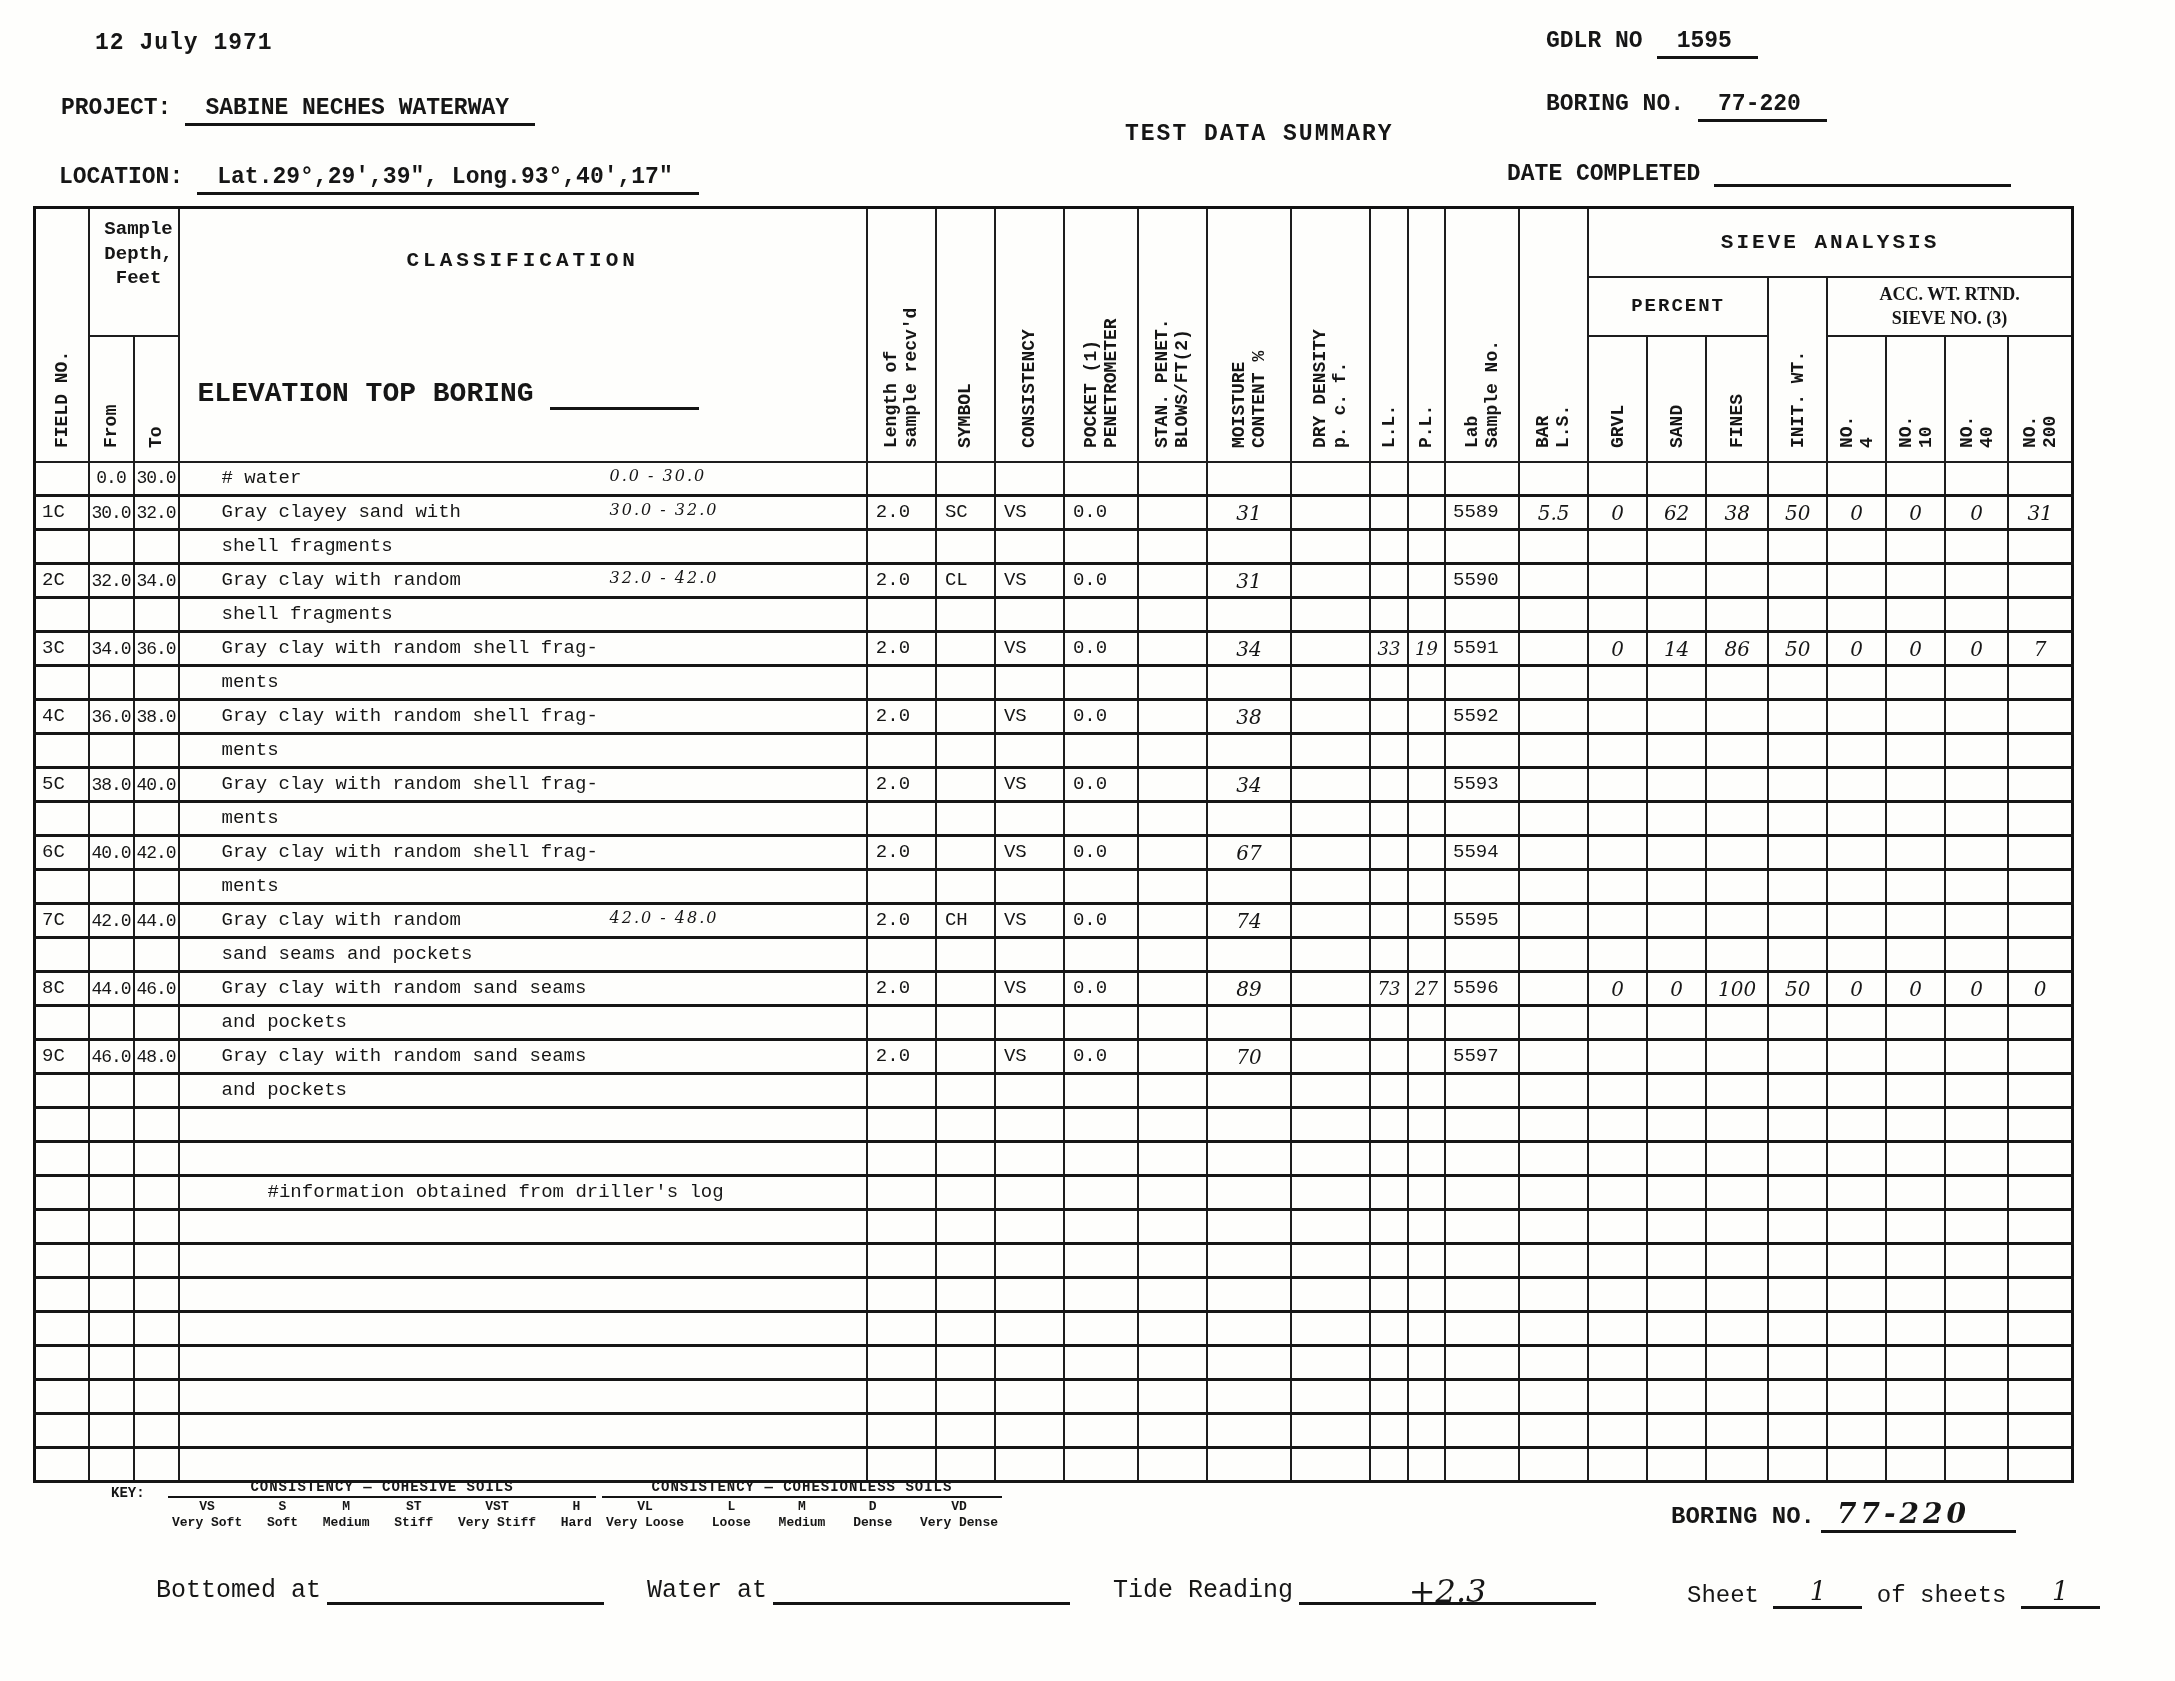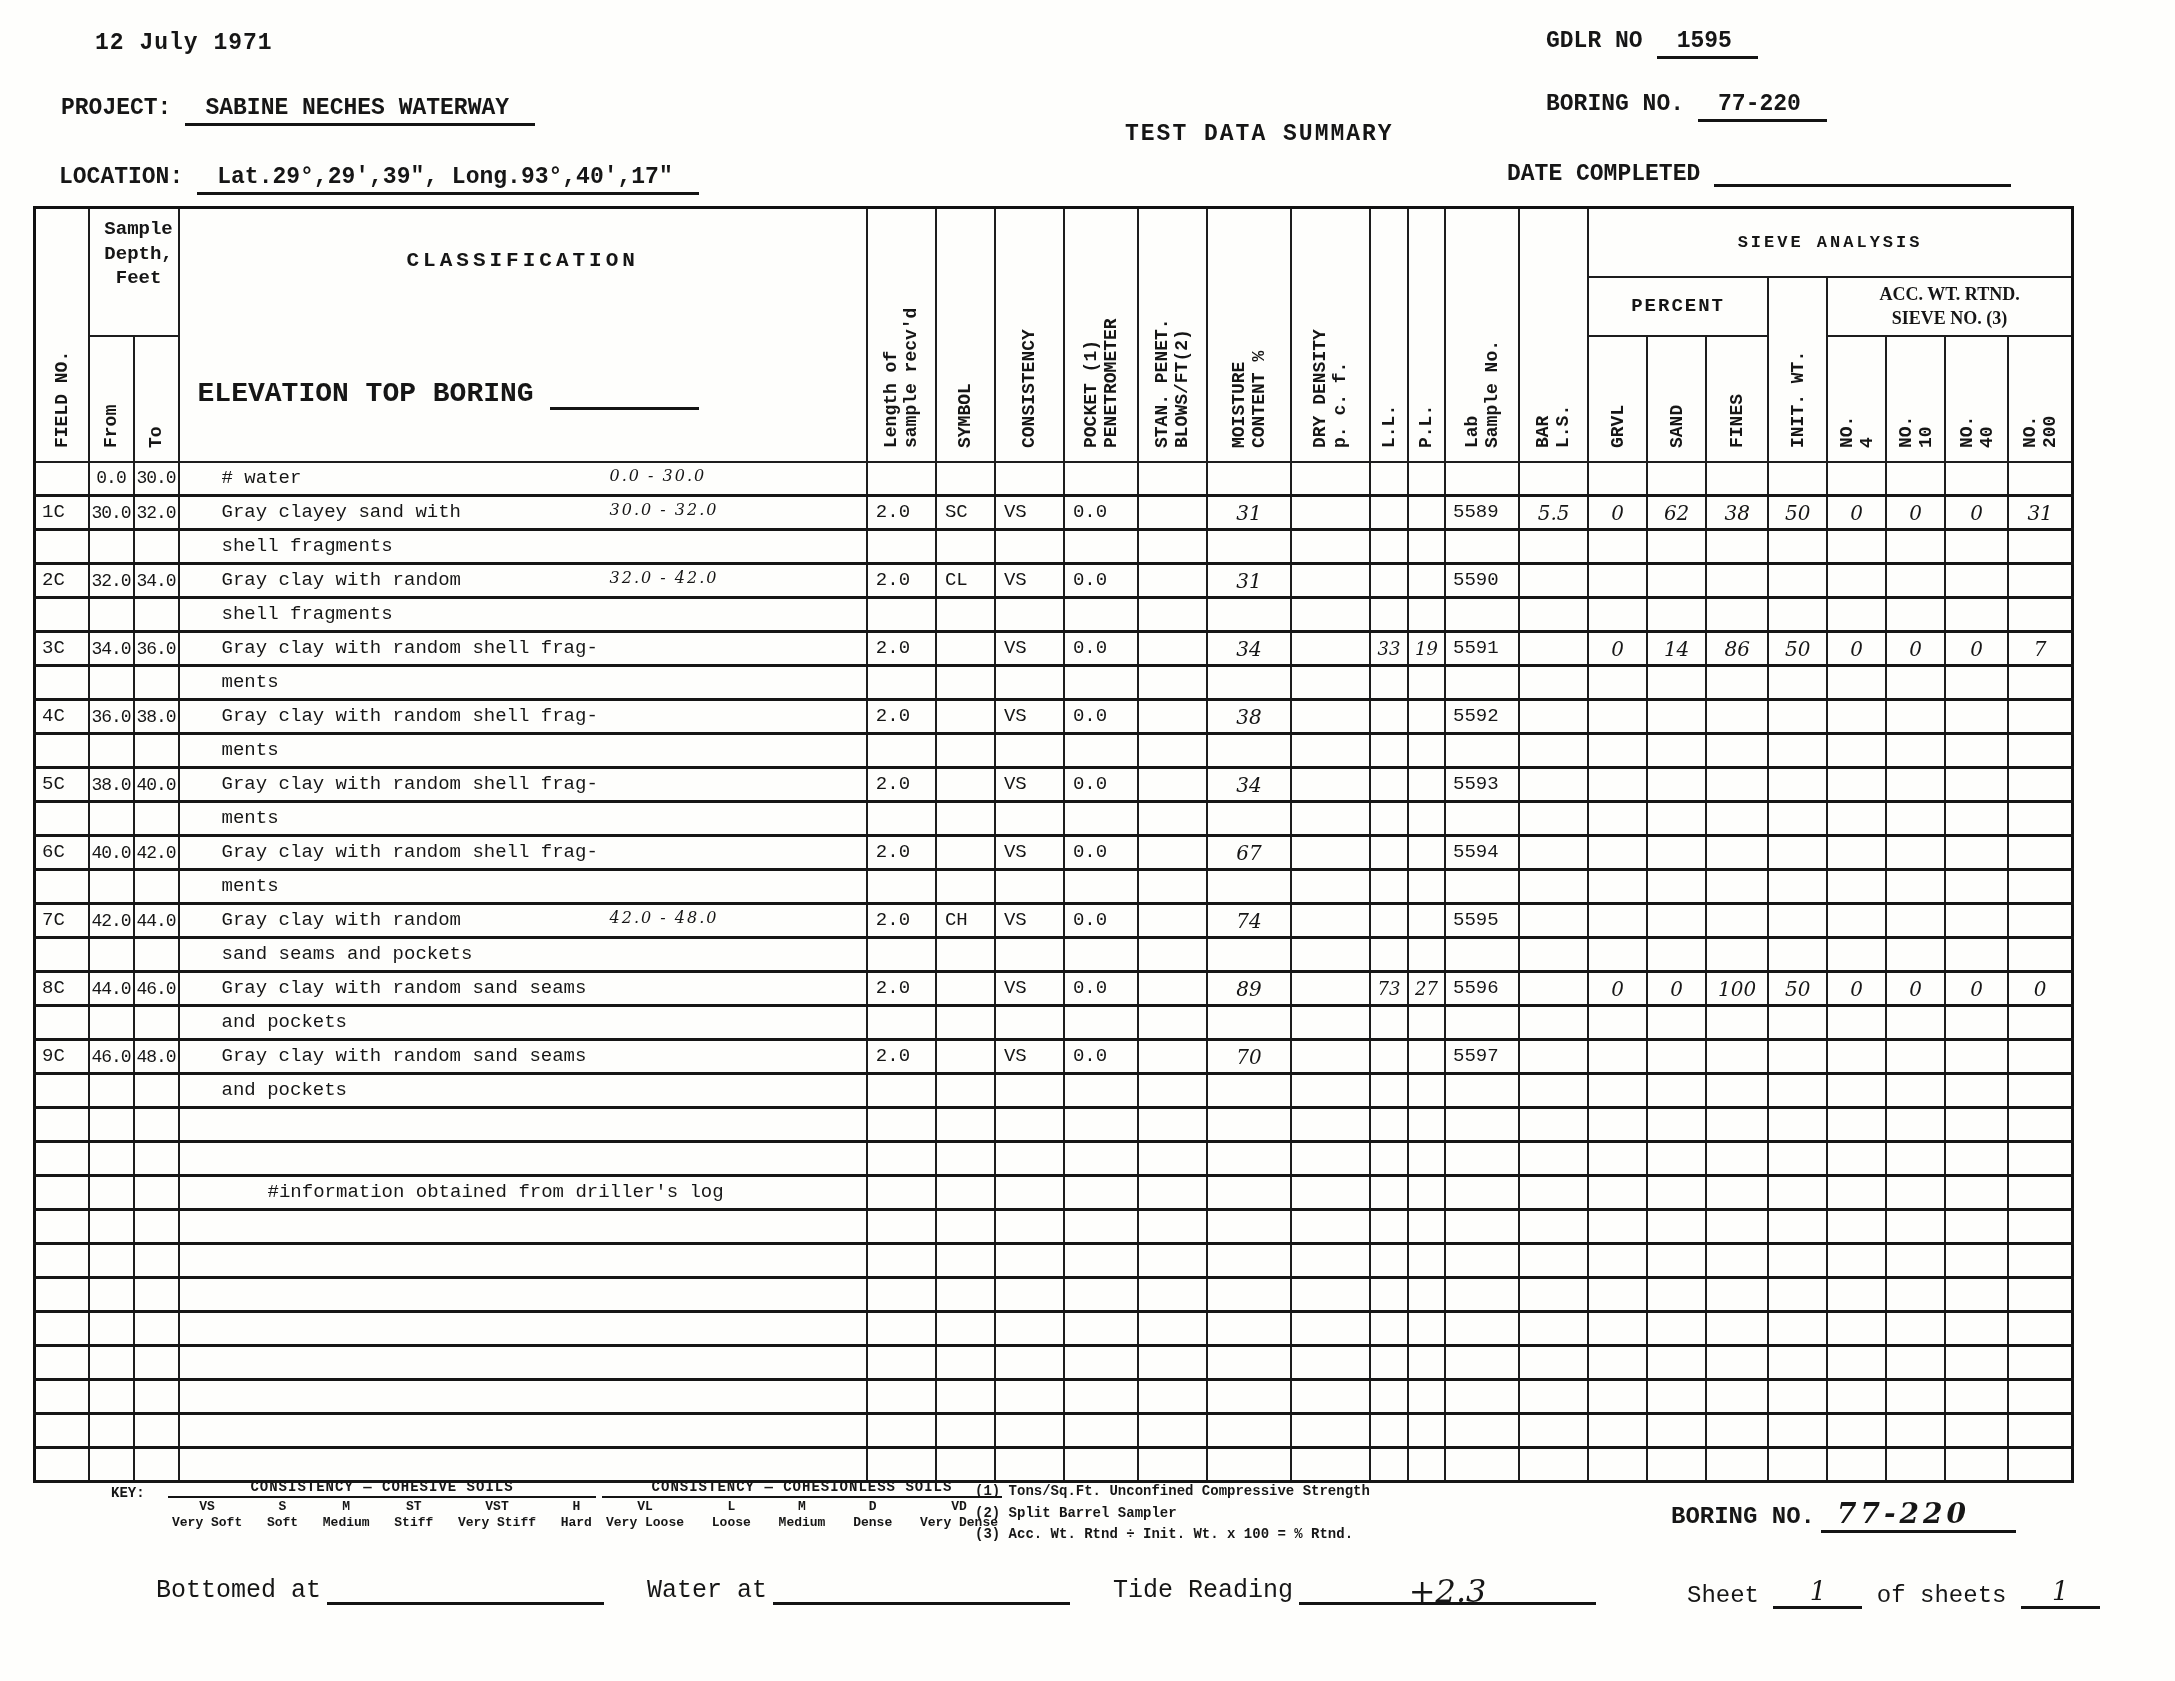--- a/index.html
+++ b/index.html
@@ -34,21 +34,21 @@
 
   .rot { display:inline-block; writing-mode:vertical-rl; transform:rotate(180deg);
          white-space:pre-line; font-size:18px; font-weight:bold; line-height:1.12;
          text-align:left; padding-top:8px; }
   .rh4 { height:236px; } .rh3 { height:168px; } .rh2 { height:111px; }
 
   th.sdepth { vertical-align:top; text-align:center; white-space:pre-line; font-size:19px; line-height:1.3; padding:8px 0 0 10px; }
   th.clshead { position:relative; vertical-align:top; }
   .clshead .c1 { margin-top:40px; text-align:center; font-size:21px; letter-spacing:4px; }
   .clshead .c2 { position:absolute; left:18px; bottom:51px; font-size:28px; text-align:left; }
-  th.sieve { vertical-align:middle; font-size:17px; letter-spacing:3px; }
+  th.sieve { vertical-align:middle; font-size:21px; letter-spacing:3px; }
   th.percent { vertical-align:middle; font-size:19px; letter-spacing:2px; }
   th.accwt { vertical-align:middle; font-size:18px; white-space:pre-line; line-height:1.35;font-family:Liberation Serif, serif; }
 
   td { font-size:19px; vertical-align:middle; line-height:1; white-space:nowrap; }
   td.col-f { text-align:left; padding-left:6px; }
   td.col-fr, td.col-to { text-align:center; font-size:18px; letter-spacing:-1px; }
   td.col-c { text-align:left; padding-left:42px; position:relative; }
   td.col-le, td.col-sy, td.col-co, td.col-pk { text-align:left; padding-left:8px; }
   td.col-la { text-align:left; padding-left:7px; }
   td.hw { font-family:"DejaVu Serif",serif; font-style:italic; text-align:center; font-size:20px; font-weight:normal; }
@@ -989,25 +989,20 @@
           <div class="kcode">D</div>
           <div class="klabel">Dense</div>
         </div>
       <div class="kcell">
           <div class="kcode">VD</div>
           <div class="klabel">Very Dense</div>
         </div>
     </div>
   </div>
 
-  <div class="notes">
-    <div>(1) Tons/Sq.Ft. Unconfined Compressive Strength</div>
-    <div>(2) Split Barrel Sampler</div>
-    <div>(3) Acc. Wt. Rtnd ÷ Init. Wt. x 100 = % Rtnd.</div>
-  </div>
 
   <div class="f-boring">
     <span>BORING NO.</span><span class="hwv hw-text">77-220</span>
   </div>
 
   <div class="f-sheet">
     <span>Sheet</span>
     <span class="ublank" style="width:89px"><span class="hw-text hwv">1</span></span>
     <span>of sheets</span>
     <span class="ublank" style="width:79px"><span class="hw-text hwv">1</span></span>

